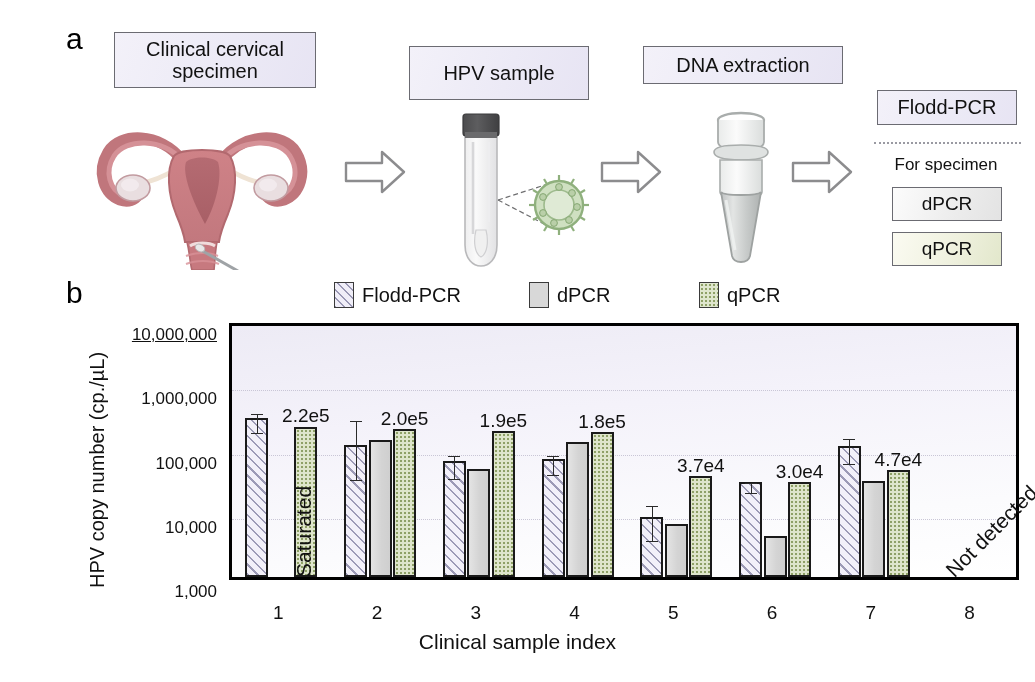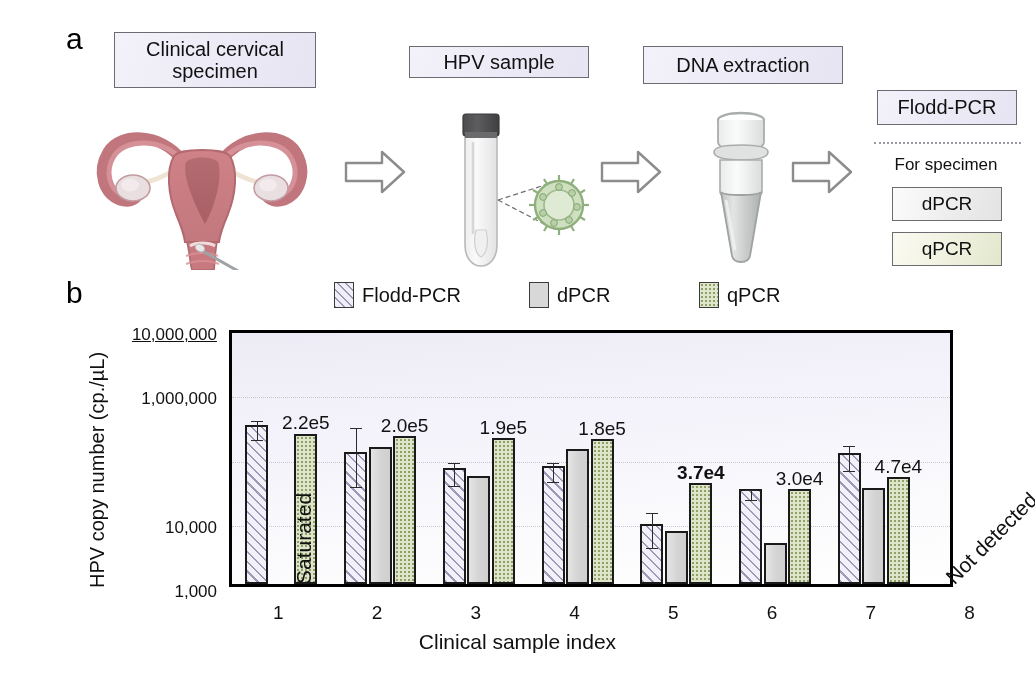--- a/index.html
+++ b/index.html
@@ -33,21 +33,21 @@
 
   .legend{position:absolute;display:flex;align-items:center;gap:8px;font-size:20px;}
   .legend-swatch{width:20px;height:26px;border:1.6px solid #3a3a3a;box-sizing:border-box;}
   .sw-flodd{background-color:#f0eef8;
     background-image:repeating-linear-gradient(45deg,#9a98b5 0 1.4px,transparent 1.4px 6px);}
   .sw-dpcr{background:#d8d8d8;}
   .sw-qpcr{background-color:#dfe6cd;
     background-image:radial-gradient(#8fa167 0.9px, transparent 1px);
     background-size:4px 4px;}
 
-  #plot{position:absolute;left:229px;top:62px;width:724px;height:257px;
+  #plot{position:absolute;left:229px;top:55px;width:790px;height:257px;
         border:3px solid #000;box-sizing:border-box;
         background:linear-gradient(175deg,#edebf5 0%,#f4f2fa 35%,#fbfbfd 75%,#ffffff 100%);}
 
   .gridline{position:absolute;left:0;right:0;height:0;border-top:1.5px dotted #c9c6d6;}
   #ylabels{position:absolute;left:0;top:0;width:1035px;height:414px;pointer-events:none;}
   .ytick-in{position:absolute;font-size:17px;text-align:right;white-space:nowrap;
             transform:translateY(-50%);width:160px;}
 
   .ytitle{position:absolute;font-size:20px;white-space:nowrap;
           transform-origin:0 0;transform:rotate(-90deg);}
@@ -117,21 +117,21 @@
   <path d="M101 134 C104 146 104 156 106 162 L128 162 C129 154 129 144 131 134 Z" fill="#c7797f" stroke="#b2696f" stroke-width="1.6"></path>
   <path d="M104 138 C110 134 123 134 129 138" stroke="#f0dcdc" stroke-width="3" fill="none"></path>
   <path d="M100 148 C110 144 124 144 132 148" stroke="#d89197" stroke-width="2" fill="none" opacity="0.8"></path>
   <path d="M100 156 C110 152 124 152 133 156" stroke="#d89197" stroke-width="2" fill="none" opacity="0.8"></path>
 
   <path d="M113 141 L152 163" stroke="#9fa3a6" stroke-width="3" fill="none"></path>
   <ellipse cx="114" cy="140" rx="5" ry="3.5" fill="#e8e8e8" stroke="#b9b9b9" stroke-width="1" transform="rotate(28 114 140)"></ellipse>
 </svg>
 </div>
 
-<div class="flowbox" style="left:409px;top:46px;width:180px;height:32px;">HPV sample</div>
+<div class="flowbox" style="left:409px;top:46px;width:180px;height:54px;">HPV sample</div>
 
 <div class="tube" style="left:432px;top:102px;width:158px;height:168px;">
 <svg width="158" height="168" viewBox="0 0 158 168">
   <defs>
     <linearGradient id="tg" x1="0" y1="0" x2="1" y2="0">
       <stop offset="0" stop-color="#eeeeef"></stop>
           <stop offset="0.35" stop-color="#fafafa"></stop>
       <stop offset="1" stop-color="#e2e2e4"></stop>
     </linearGradient>
     <linearGradient id="cg" x1="0" y1="0" x2="1" y2="0">
@@ -246,20 +246,21 @@
   <div class="legend" style="left:699px;top:14px;">
     <span class="legend-swatch sw-qpcr"></span>
     <span>qPCR</span>
   </div>
 
   <div class="ytitle" style="left:86px;top:320px;">HPV copy number (cp./µL)</div>
 
   <div id="ylabels">
       <div class="ytick-in" style="left: 57px; top: 67px; text-decoration: underline;">10,000,000</div>
       <div class="ytick-in" style="left: 57px; top: 131.25px;">1,000,000</div>
+      <div class="ytick-in" style="left: 57px; top: 195.5px;">100,000</div>
       <div class="ytick-in" style="left: 57px; top: 259.75px;">10,000</div>
       <div class="ytick-in" style="left: 57px; top: 324px;">1,000</div>
     </div>
 
   <div id="plot">
       <div class="gridline" style="top: 64.25px;"></div>
       <div class="gridline" style="top: 128.5px;"></div>
       <div class="gridline" style="top: 192.75px;"></div>
       <div class="bar flodd" style="left: 13.375px; width: 23px; height: 159.155px;"></div>
       <div class="errbar" style="left: 24.875px; top: 87.7997px; height: 19.3412px;"></div>
@@ -287,21 +288,21 @@
       <div class="errcap" style="left: 315.125px; top: 148.98px;"></div>
       <div class="bar dpcr" style="left: 334.125px; width: 23px; height: 134.726px;"></div>
       <div class="bar qpcr" style="left: 358.625px; width: 23px; height: 144.901px;"></div>
       <div class="vallabel" style="left: 370.125px; top: 85.0987px;">1.8e5</div>
       <div class="bar flodd" style="left: 408.375px; width: 23px; height: 60.0415px;"></div>
       <div class="errbar" style="left: 419.875px; top: 179.635px; height: 35.3958px;"></div>
       <div class="errcap" style="left: 413.875px; top: 179.635px;"></div>
       <div class="errcap" style="left: 413.875px; top: 215.031px;"></div>
       <div class="bar dpcr" style="left: 432.875px; width: 23px; height: 52.6557px;"></div>
       <div class="bar qpcr" style="left: 457.375px; width: 23px; height: 100.757px;"></div>
-      <div class="vallabel" style="left: 468.875px; top: 129.243px; font-weight: bold;">3.7e4</div>
+      <div class="vallabel" style="left: 468.875px; top: 129.243px;">3.7e4</div>
       <div class="bar flodd" style="left: 507.125px; width: 23px; height: 94.905px;"></div>
       <div class="errbar" style="left: 518.625px; top: 157.008px; height: 10.1748px;"></div>
       <div class="errcap" style="left: 512.625px; top: 157.008px;"></div>
       <div class="errcap" style="left: 512.625px; top: 167.182px;"></div>
       <div class="bar dpcr" style="left: 531.625px; width: 23px; height: 41.3418px;"></div>
       <div class="bar qpcr" style="left: 556.125px; width: 23px; height: 94.905px;"></div>
       <div class="vallabel" style="left: 567.625px; top: 135.095px;">3.0e4</div>
       <div class="bar flodd" style="left: 605.875px; width: 23px; height: 131.159px;"></div>
       <div class="errbar" style="left: 617.375px; top: 112.885px; height: 24.7816px;"></div>
       <div class="errcap" style="left: 611.375px; top: 112.885px;"></div>

